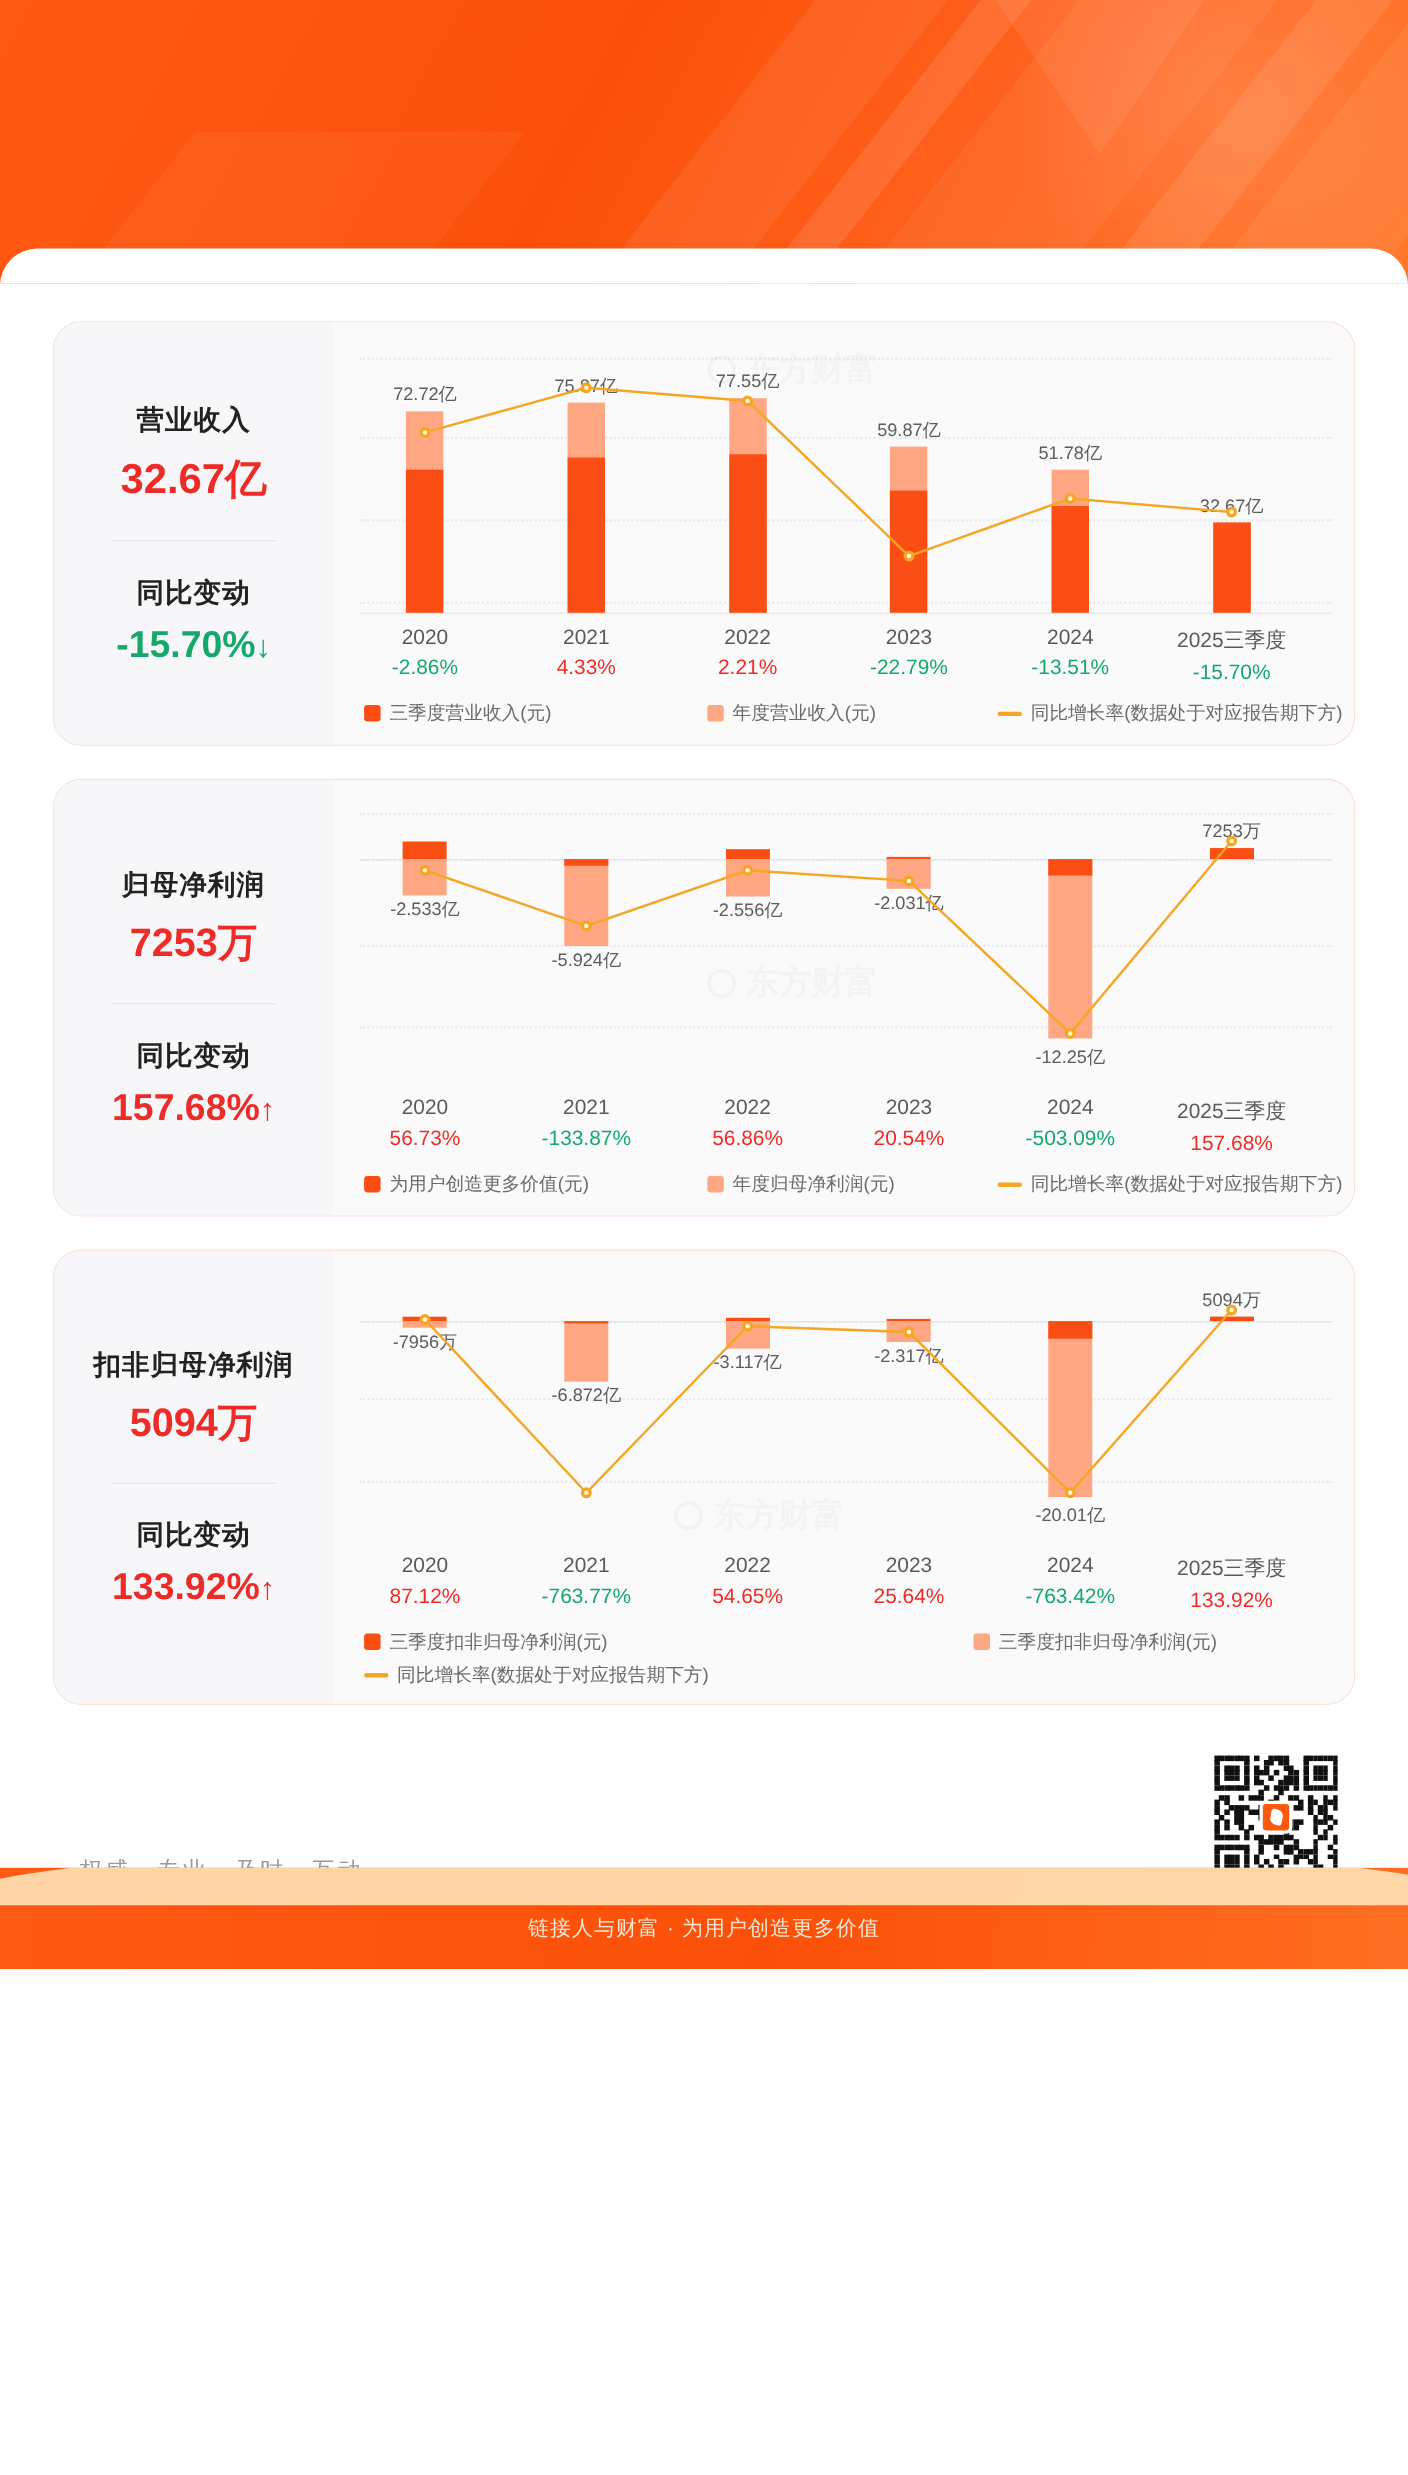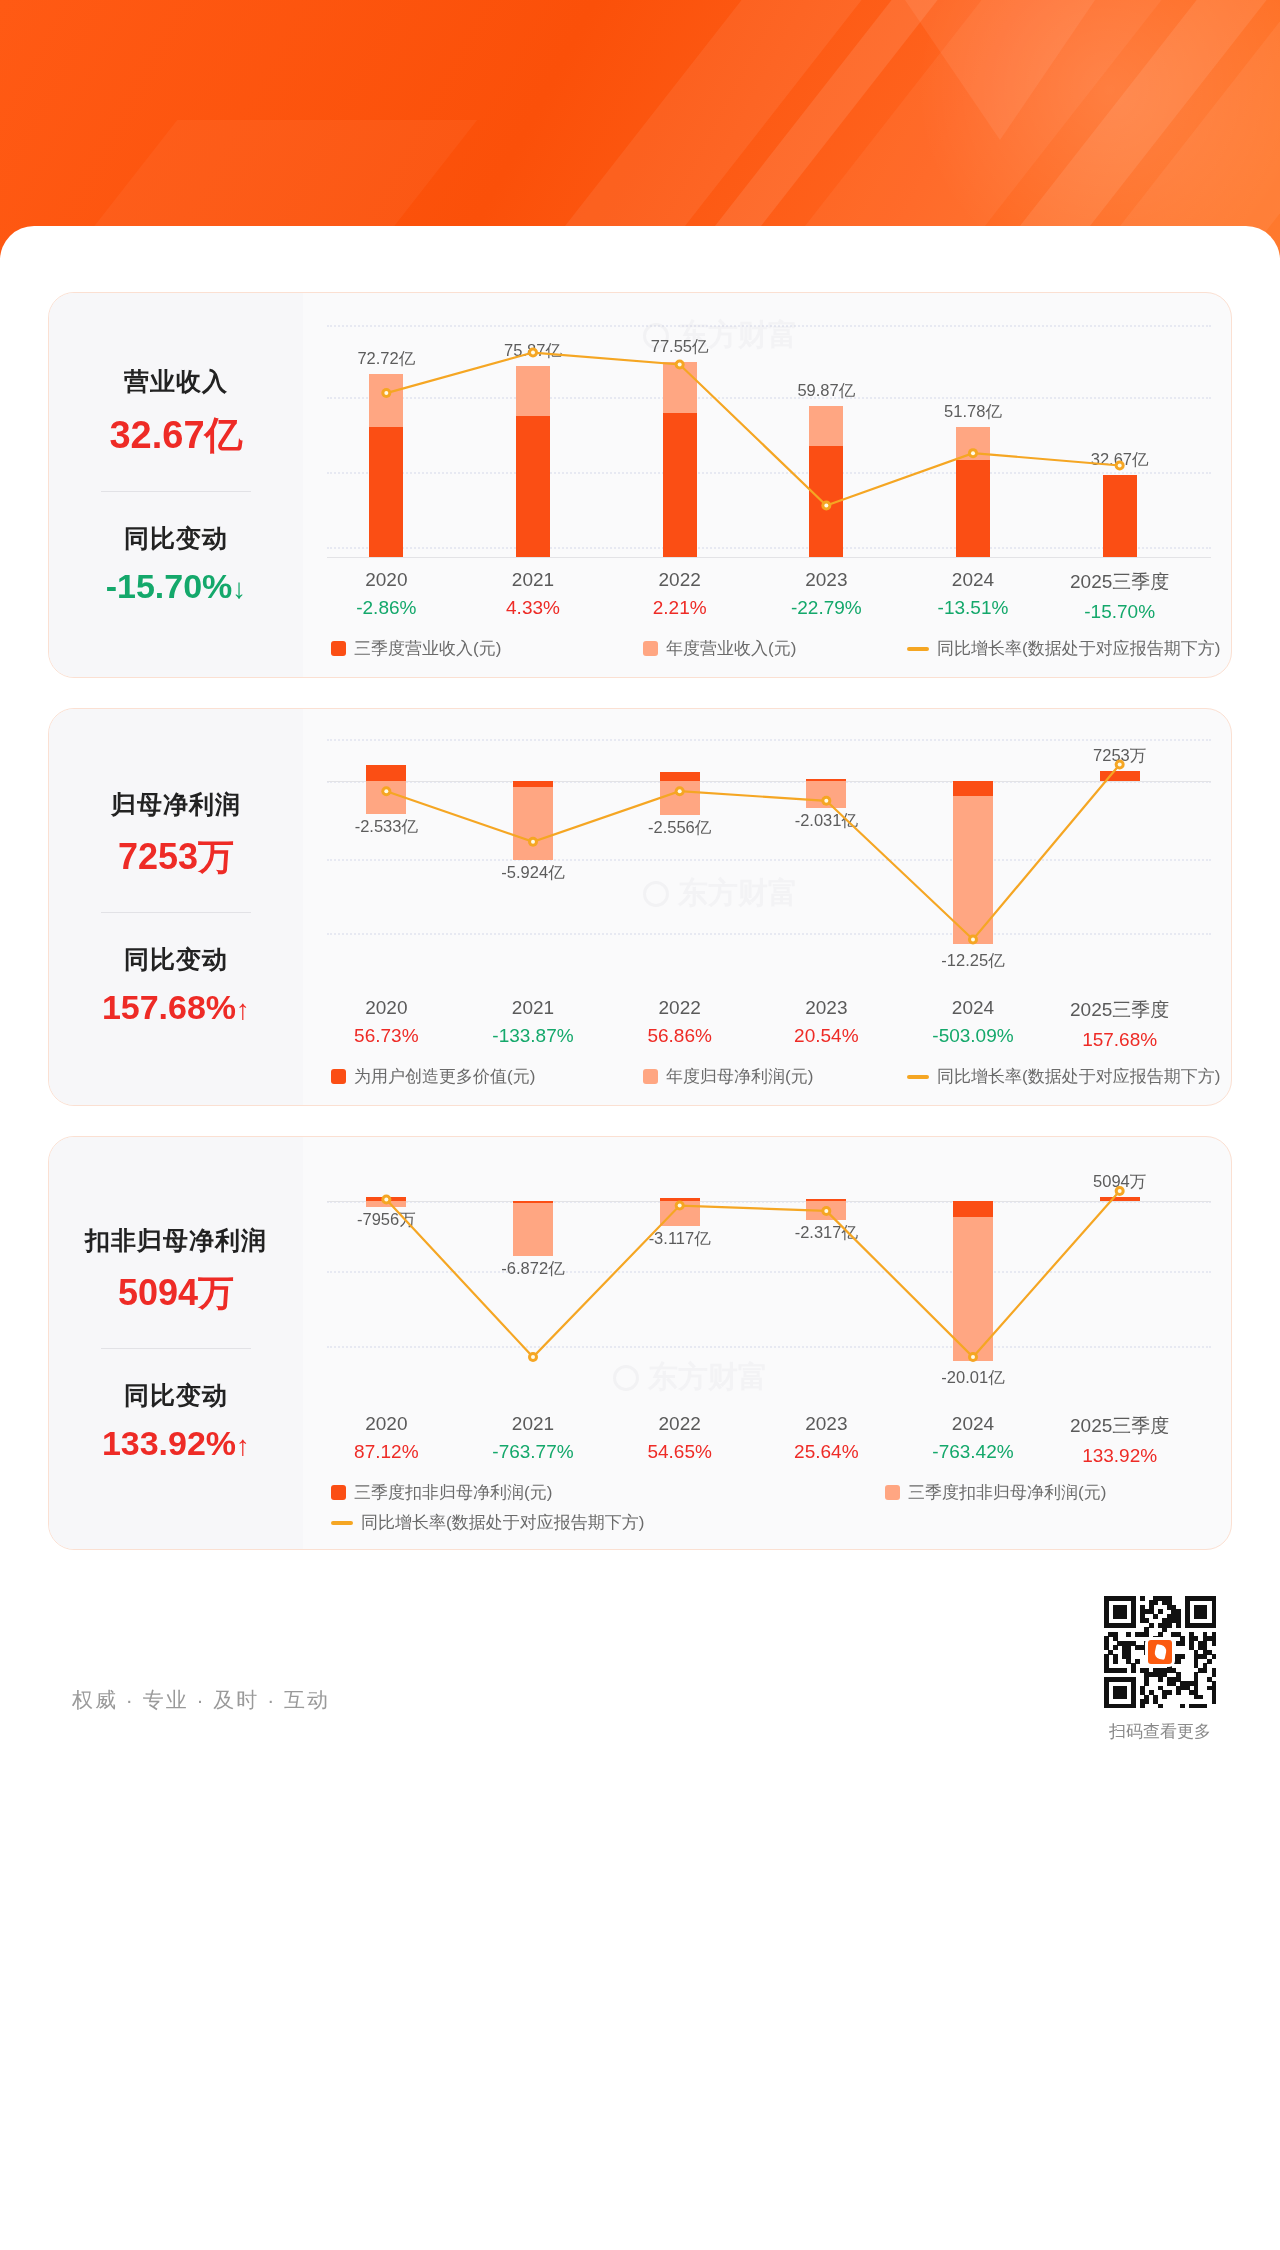--- a/index.html
+++ b/index.html
@@ -826,14 +826,19 @@
           <div style="position: absolute; background: rgb(17, 17, 17); left: 13.44px; top: 107.52px; width: 4.88px; height: 4.88px;"></div>
           <div style="position: absolute; background: rgb(17, 17, 17); left: 17.92px; top: 107.52px; width: 4.88px; height: 4.88px;"></div>
           <div style="position: absolute; background: rgb(17, 17, 17); left: 22.4px; top: 107.52px; width: 4.88px; height: 4.88px;"></div>
           <div style="position: absolute; background: rgb(17, 17, 17); left: 26.88px; top: 107.52px; width: 4.88px; height: 4.88px;"></div>
           <div style="position: absolute; left: 41px; top: 41px; width: 30px; height: 30px; background: rgb(251, 90, 15); border-radius: 6px; border: 3px solid rgb(255, 255, 255);"></div>
           <div style="position: absolute; left: 51px; top: 49px; width: 11px; height: 14px; background: rgb(255, 255, 255); border-radius: 2px 6px; transform: rotate(12deg);"></div>
         </div>
       <div class="qr-cap">扫码查看更多</div>
     </div>
 
+    <div class="bottom-bar">
+      <div class="wave"></div>
+      <div class="wave2"></div>
+      <div class="bottom-text">链接人与财富 · 为用户创造更多价值</div>
+    </div>
   </div>
 </div>
 
 </body></html>

